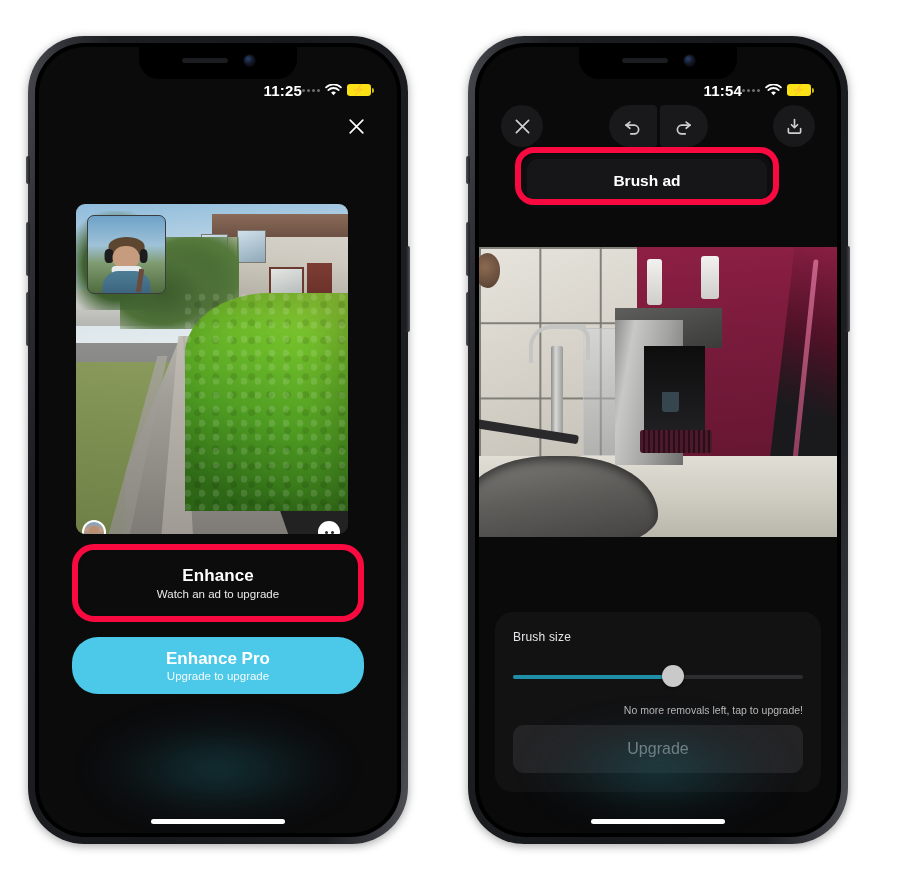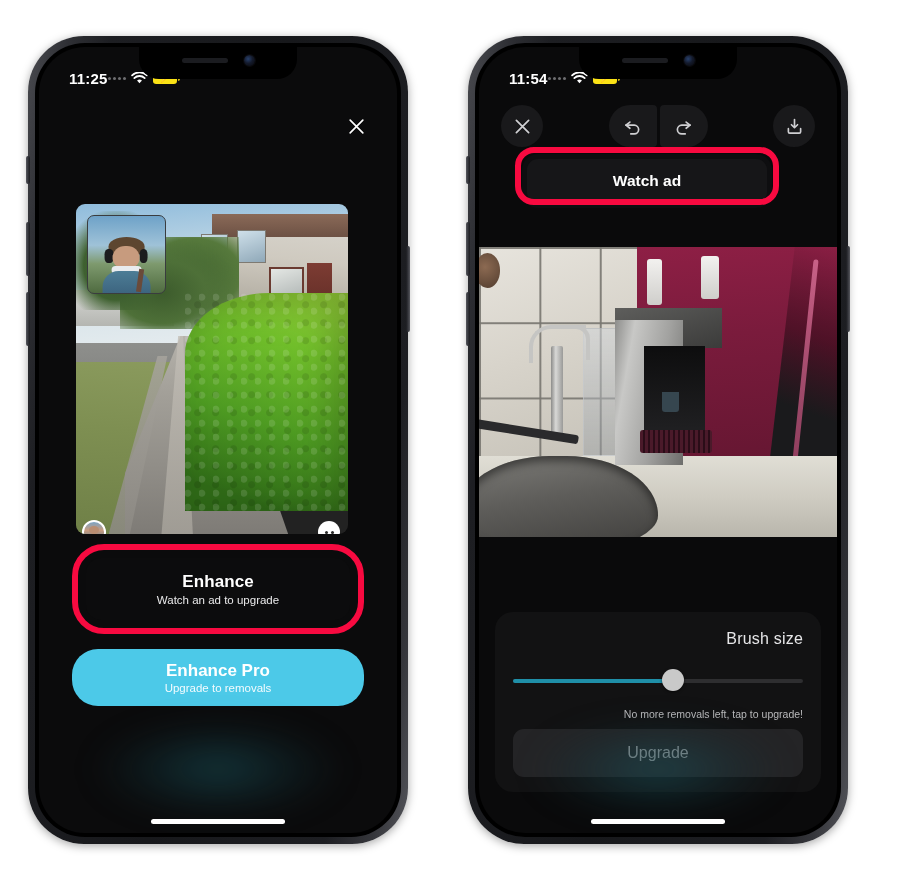--- a/index.html
+++ b/index.html
@@ -53,22 +53,22 @@
     border-bottom-left-radius: 20px; border-bottom-right-radius: 20px;
     z-index: 40; display: flex; align-items: center; justify-content: center; gap: 16px;
   }
   .speaker { width: 46px; height: 5px; border-radius: 3px; background: #1b1c20; margin-top: -5px; }
   .frontcam { width: 11px; height: 11px; border-radius: 50%;
               background: radial-gradient(circle at 38% 36%, #28406b 0%, #141a2b 45%, #070709 100%);
               margin-top: -5px; box-shadow: 0 0 0 1px #0a0a0c; }
 
   
   .statusbar {
-    position: absolute; top: 4px; left: 0; right: 0; height: 46px;
-    display: flex; align-items: center; justify-content: flex-start;
+    position: absolute; top: 16px; left: 0; right: 0; height: 46px;
+    display: flex; align-items: center; justify-content: flex-end;
     padding: 8px 26px 0 30px; z-index: 35; color: #fff;
   }
   .clock { font-size: 15px; font-weight: 700; letter-spacing: .2px; }
   .status-right { display: flex; align-items: center; gap: 5px; }
   .dots { display: flex; gap: 2px; align-items: flex-end; }
   .dots i { width: 3px; height: 3px; background: #6d6d70; border-radius: 50%; display:block; }
   .batt {
     width: 24px; height: 12px; border-radius: 3.2px;
     background: #fbe216; position: relative; display:flex; align-items:center; justify-content:center;
   }
@@ -183,21 +183,21 @@
   .emoji-badge {
     position:absolute; right:8px; bottom:-9px; width:22px; height:22px;
     border-radius:50%; background:#fff; z-index:5;
     display:flex; align-items:center; justify-content:center; gap:3px;
   }
   .emoji-badge i { width:3px; height:3px; border-radius:50%; background:#2b2b2b; display:block; }
 
   
   .cta-wrap-l { position:absolute; left:33px; right:33px; top:497px; }
   .hl-ring {
-    border: 6px solid var(--hl); border-radius: 32px; padding: 8px;
+    border: 6px solid var(--hl); border-radius: 22px; padding: 2px;
   }
   .btn-dark {
     background:#0c0c0d; border-radius: 15px; height: 62px;
     display:flex; flex-direction:column; align-items:center; justify-content:center; gap:2px;
   }
   .btn-dark .t1 { color:#fff; font-size:17px; font-weight:700; letter-spacing:.1px; }
   .btn-dark .t2 { color:#e9e9ea; font-size:11.5px; font-weight:400; }
   .btn-cyan {
     margin-top: 15px; background: var(--cyan); border-radius: 26px; height: 57px;
     display:flex; flex-direction:column; align-items:center; justify-content:center; gap:1px;
@@ -314,21 +314,21 @@
   .k-pipe { position:absolute; left:-2%; top:62%; width:30%; height:3%;
             background:#2a2a2c; border-radius:3px; transform: rotate(9deg); }
   .k-roll { position:absolute; left:-1%; top:2%; width:7%; height:12%;
             border-radius:50%; background: radial-gradient(circle at 40% 40%,#8c6a52,#513c2e); }
 
   
   .panel-r {
     position:absolute; left:16px; right:16px; top:565px; height:180px;
     background:#121213; border-radius:18px; padding:18px 18px 16px;
   }
-  .panel-title { text-align:right; color:#e6e6e8; font-size:16px; font-weight:400; letter-spacing:.2px; }
+  .panel-title { text-align:left; color:#e6e6e8; font-size:12px; font-weight:400; letter-spacing:.2px; }
   .slider-row { position:relative; margin-top:22px; height:22px; }
   .slider-track {
     position:absolute; left:0; right:0; top:9px; height:3.5px; border-radius:2px; background:#2e2e30;
   }
   .slider-fill {
     position:absolute; left:0; top:9px; height:3.5px; border-radius:2px; background:#1f8fa8;
   }
   .slider-thumb {
     position:absolute; top:-1px; width:22px; height:22px; border-radius:50%;
     background:#c9c9c9; transform: translateX(-50%);
@@ -401,21 +401,21 @@
 
           <div class="cta-wrap-l">
             <div class="hl-ring" style="--hl:#f80a40;">
               <div class="btn-dark">
                 <span class="t1">Enhance</span>
                 <span class="t2">Watch an ad to upgrade</span>
               </div>
             </div>
             <div class="btn-cyan" style="--cyan:#4cc9e8;">
               <span class="t1">Enhance Pro</span>
-              <span class="t2">Upgrade to removals</span>
+              <span class="t2">Upgrade to upgrade</span>
             </div>
           </div>
 
           <div class="close-x-l">
             <svg viewBox="0 0 24 24" fill="none" stroke="#ffffff" stroke-width="2.1" stroke-linecap="round">
               <path d="M4 4 L20 20 M20 4 L4 20"></path>
             </svg>
           </div>
         </div>
 
@@ -484,21 +484,21 @@
             </div>
             <div class="circle-btn">
               <svg viewBox="0 0 24 24" fill="none" stroke="#cfcfd2" stroke-width="1.9" stroke-linecap="round" stroke-linejoin="round">
                 <path d="M12 4 V13 M8.5 10 L12 13.4 L15.5 10"></path>
                 <path d="M5 14.5 V18 a1.6 1.6 0 0 0 1.6 1.6 h10.8 A1.6 1.6 0 0 0 19 18 v-3.5"></path>
               </svg>
             </div>
           </div>
 
           <div class="popover-r">
-            <div class="pop-ad">Watch ad</div>
+            <div class="pop-ad">Brush ad</div>
           </div>
           <div class="pop-hl" style="--hl:#f80a40;"></div>
 
           <div class="photo-card-r">
             <div class="kitchen">
               <div class="k-tile"></div>
               <div class="k-maroon"></div>
               <div class="k-pinkline"></div>
               <div class="k-roll"></div>
               <div class="k-hook1"></div>

